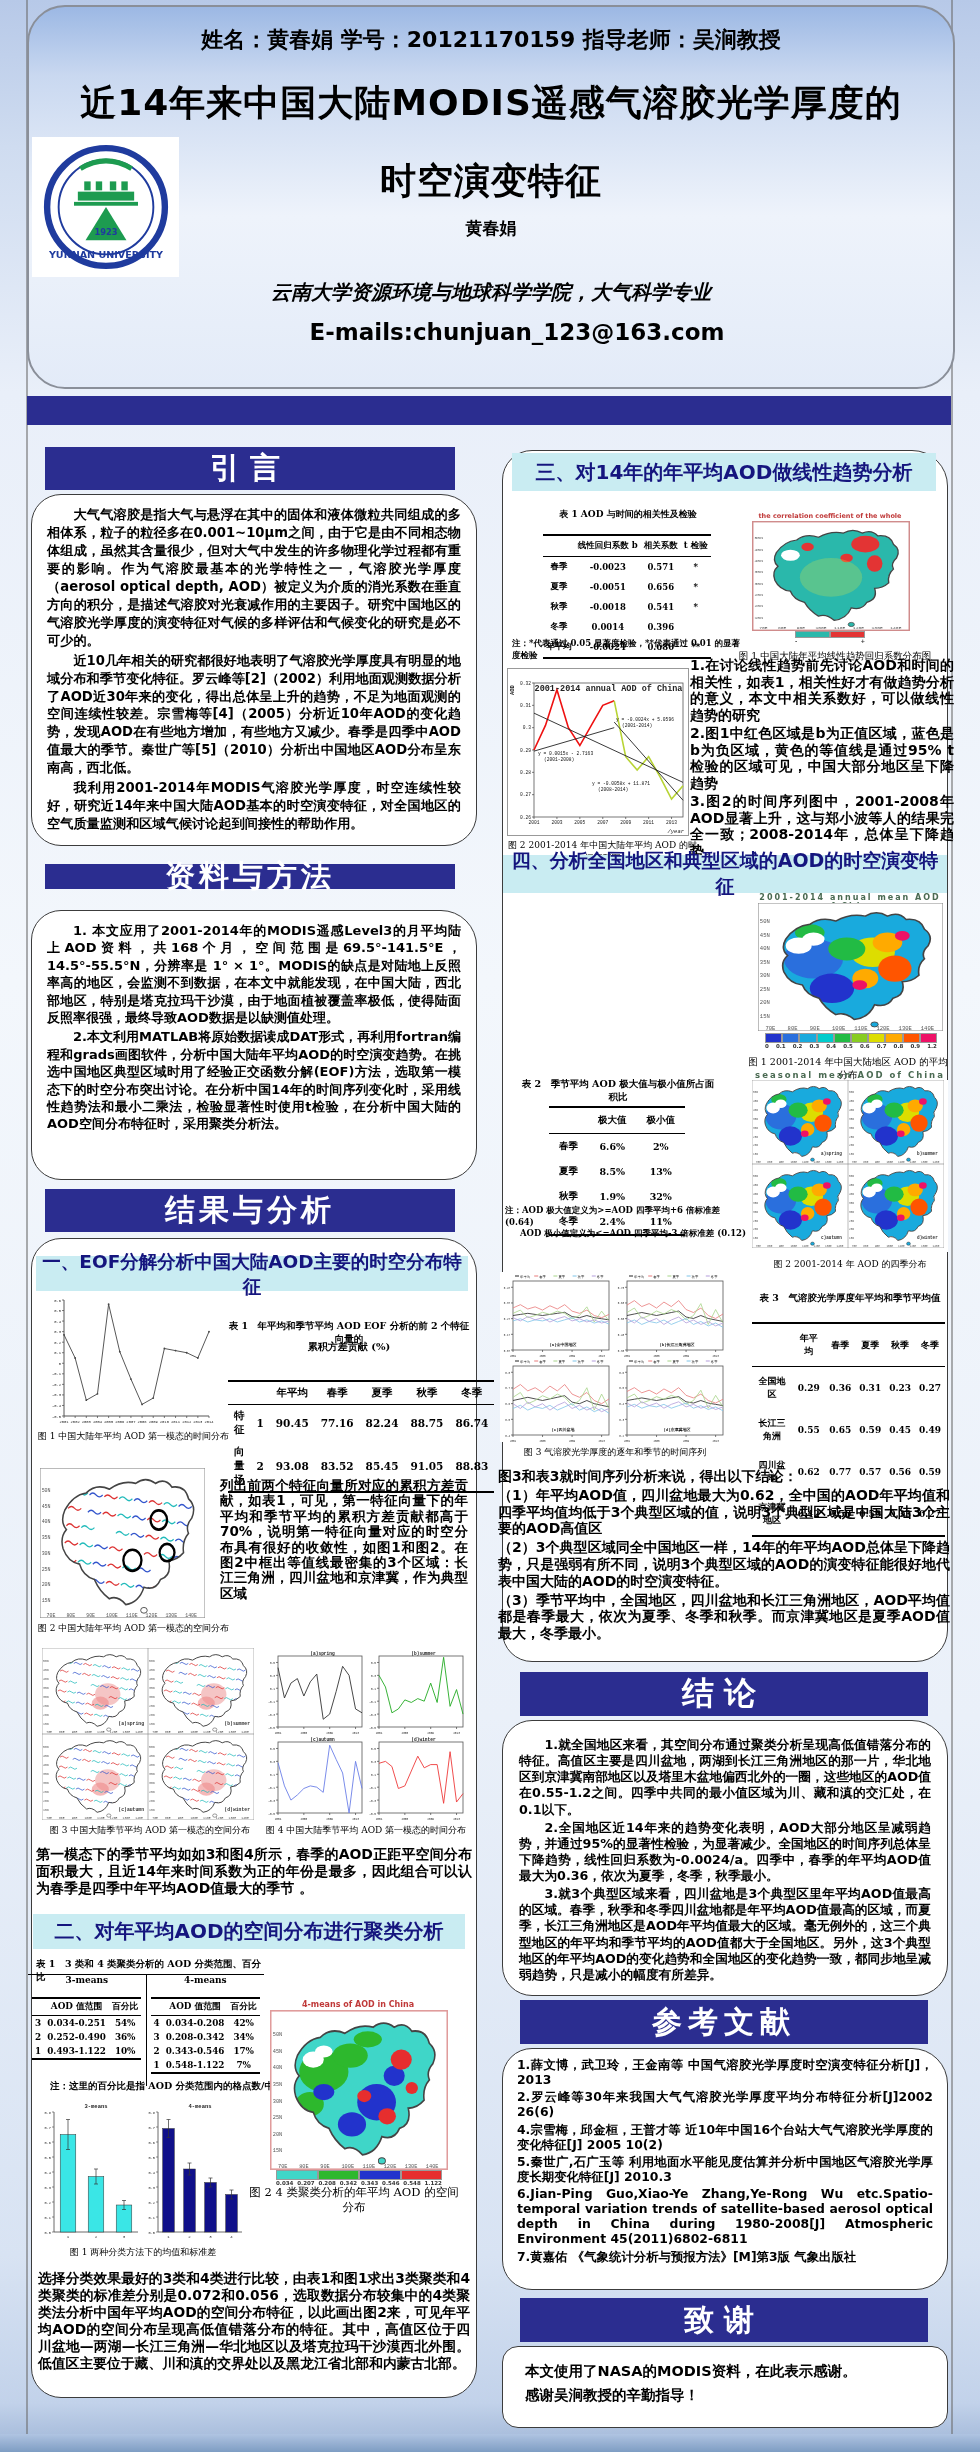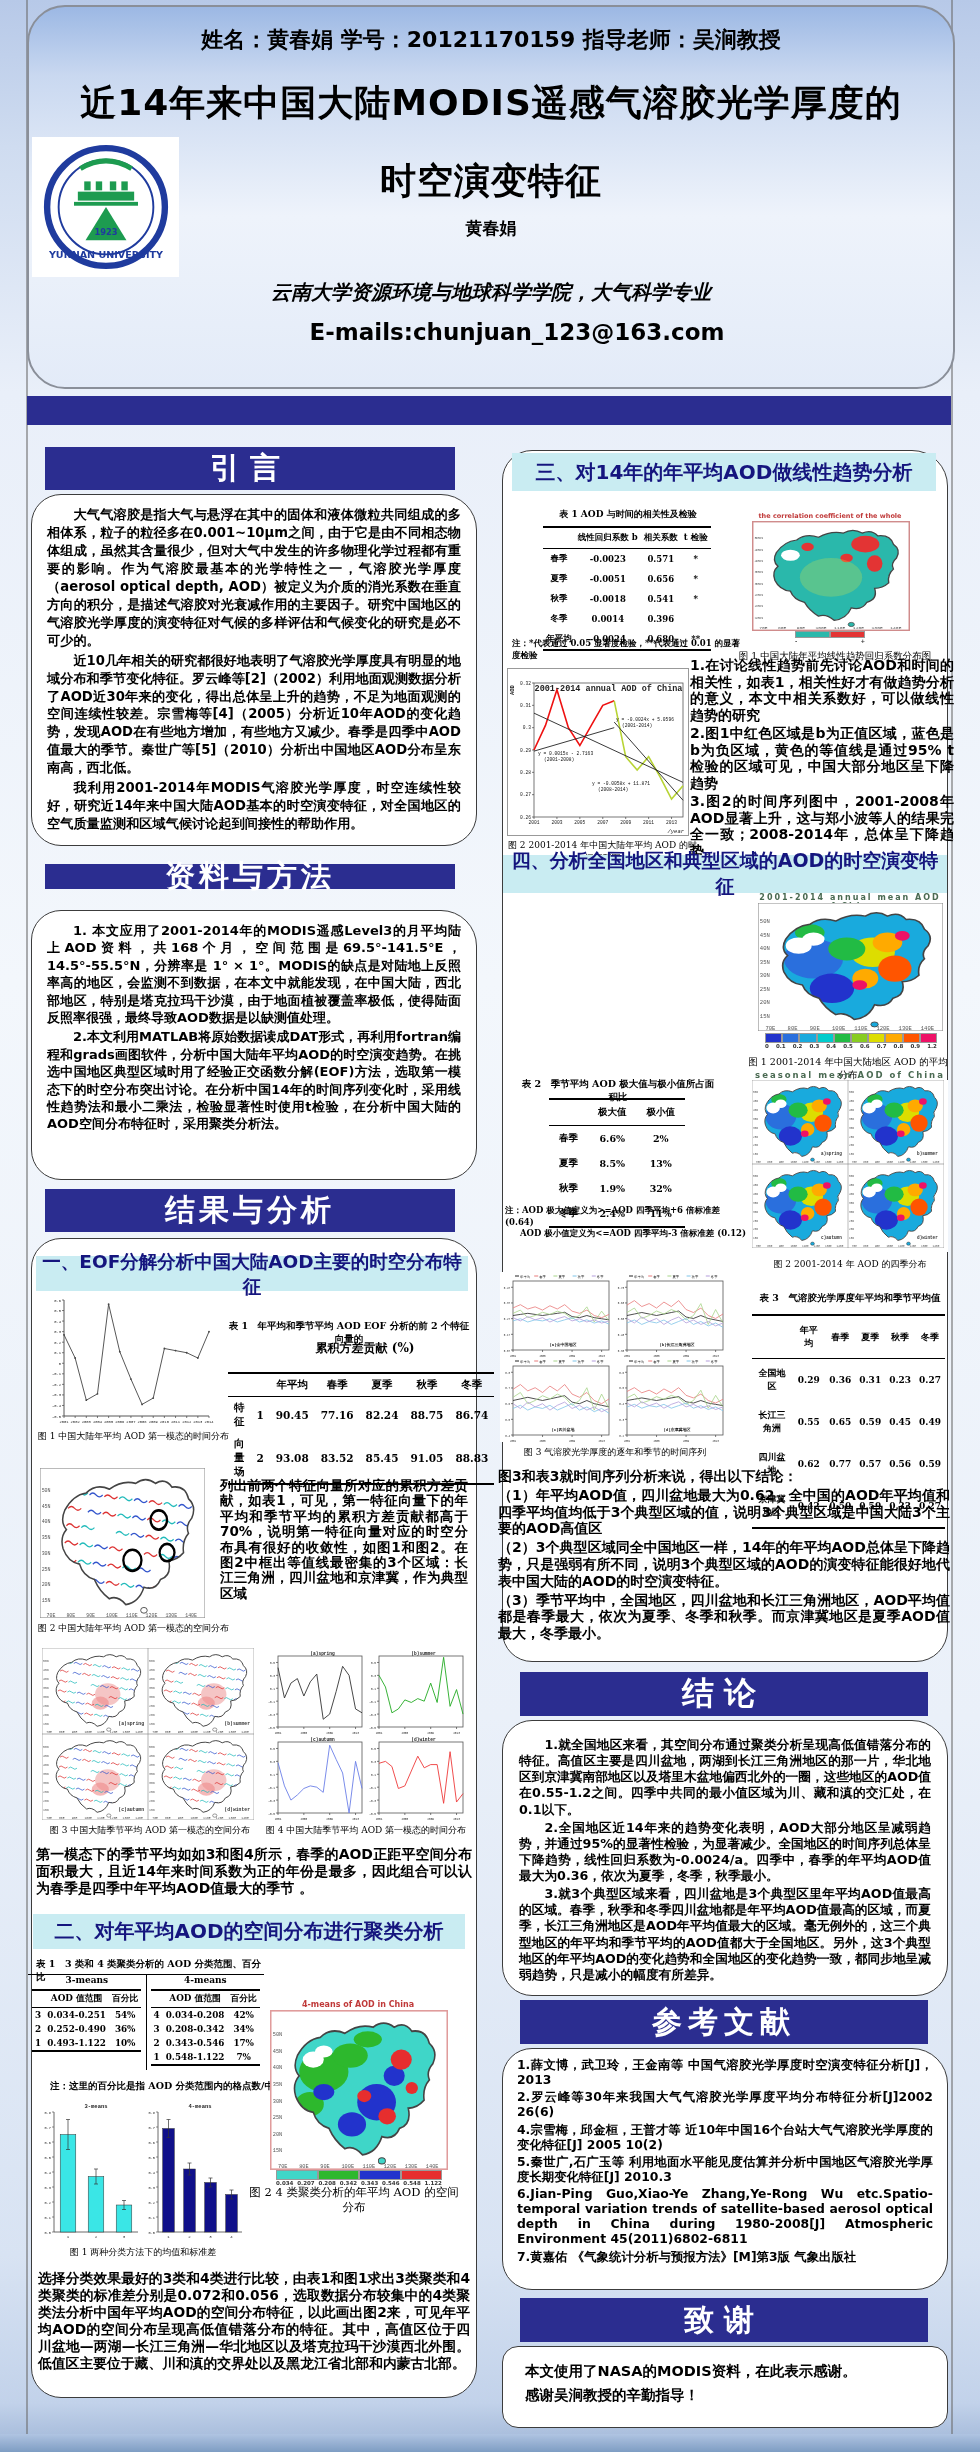--- a/index.html
+++ b/index.html
@@ -20,21 +20,21 @@
   .navy-sep{background:#2b2d90;}
   .cyan-bar{background:#c9ecf2;color:#15157e;font-weight:bold;text-align:center;
     display:flex;align-items:center;justify-content:center;}
   .box{background:#fff;border:1.6px solid #3c3c3c;border-radius:30px 36px 32px 30px;box-sizing:border-box;}
   .body-txt{color:#000;font-weight:600;text-align:justify;}
   .body-txt p{margin:0 0 2px 0;text-indent:2em;}
   .body-txt p.noind{text-indent:0;}
   .cap{font-weight:normal;color:#000;text-align:center;font-family:"DejaVu Serif","Liberation Serif",serif;}
   .fig{background:#fff;font-family:Liberation Mono, monospace;}
   .fig svg{display:block;}
-  table{border-collapse:collapse;margin:4px auto;}
+  table{border-collapse:collapse;margin:12px auto;}
   .btab th,.btab td{font-size:10px;font-weight:bold;padding:1px 4px;text-align:center;
     font-family:"DejaVu Serif","Liberation Serif",serif;color:#000;}
   .btab thead tr th{border-top:2px solid #000;border-bottom:1.2px solid #000;}
   .btab tbody tr:last-child td{border-bottom:2px solid #000;}
   #tbl-corr th,#tbl-corr td{font-size:8.5px;padding:4px 3px;}
   #tbl-ext th,#tbl-ext td{font-size:9.5px;padding:6px 10px;}
   #tbl-means th,#tbl-means td{font-size:9px;padding:8px 4px;}
   #tbl-eof th,#tbl-eof td{font-size:10.5px;padding:4px 6px;}
   #tbl-c3 th,#tbl-c3 td,#tbl-c4 th,#tbl-c4 td{font-size:8.8px;padding:2px 3px;}
   .tbl-title{font-weight:bold;text-align:center;color:#000;
@@ -169,21 +169,21 @@
         <circle cx="129.53846153846155" cy="56.618181818181824" r="0.9" fill="#444444"></circle>
         <circle cx="140.69230769230768" cy="58.727272727272734" r="0.9" fill="#444444"></circle>
         <circle cx="151.84615384615384" cy="64" r="0.9" fill="#444444"></circle>
         <circle cx="163" cy="37.63636363636364" r="0.9" fill="#444444"></circle>
         <path d="M18,40.80000000000001L29.153846153846153,64L40.30769230769231,106.18181818181819L51.46153846153846,99.85454545454544L62.61538461538461,10.218181818181819L73.76923076923077,57.672727272727286L84.92307692307692,85.0909090909091L96.07692307692308,110.4L107.23076923076923,104.07272727272728L118.38461538461539,54.509090909090915L129.53846153846155,56.618181818181824L140.69230769230768,58.727272727272734L151.84615384615384,64L163,37.63636363636364" fill="none" stroke="#444444" stroke-width="0.9"></path>
       </svg>
     </div>
   <div class="abs cap" style="left:26px;top:1430px;width:215px;font-size:9px">图 1  中国大陆年平均 AOD 第一模态的时间分布</div>
 
   <div class="abs tbl-title" style="left:228px;top:1320px;width:242px;font-size:9.5px">表 1　年平均和季节平均 AOD EOF 分析的前 2 个特征向量的</div>
-  <div class="abs tbl-title" style="left:244px;top:1340px;width:242px;font-size:12px">累积方差贡献 (%)</div>
+  <div class="abs tbl-title" style="left:228px;top:1340px;width:242px;font-size:10px">累积方差贡献 (%)</div>
   <div class="abs" style="left:228px;top:1368px;width:242px" id="tbl-eof">
       <table class="btab">
         <thead>
           <tr>
             <th></th>
             <th></th>
             <th>年平均</th>
             <th>春季</th>
             <th>夏季</th>
             <th>秋季</th>

